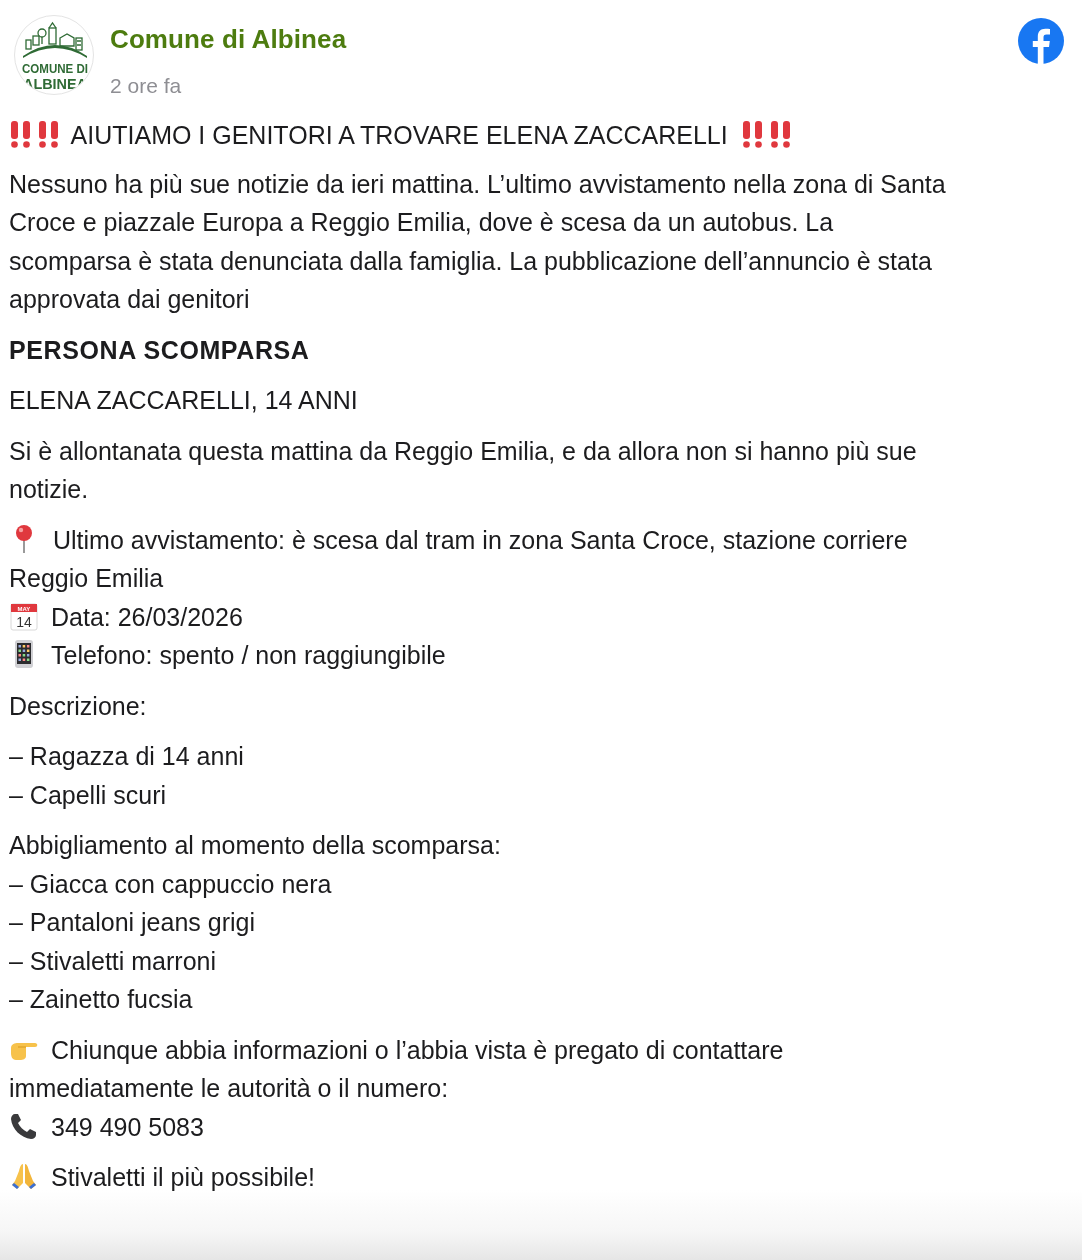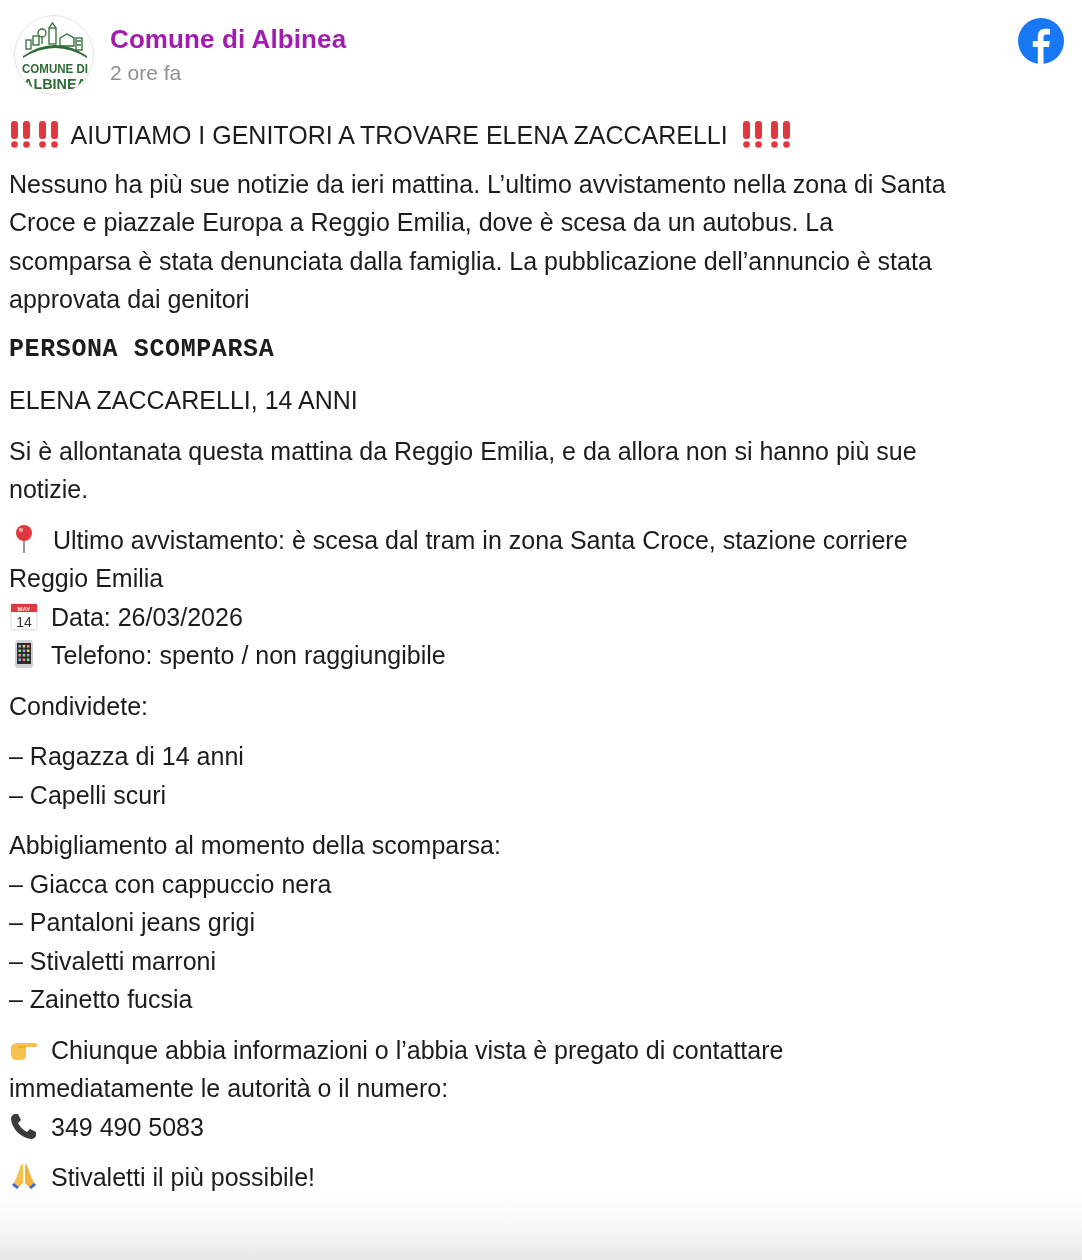--- a/index.html
+++ b/index.html
@@ -39,26 +39,26 @@
       overflow: hidden;
       box-sizing: border-box;
       text-align: right;
     }
     .avatar svg { display: block; }
     .page-name {
       position: absolute;
       left: 110px; top: 24px;
       font-size: 26px;
       font-weight: bold;
-      color: #a21caf;
+      color: #4d7c0f;
       letter-spacing: 0.1px;
     }
     .post-time {
       position: absolute;
-      left: 110px; top: 61px;
+      left: 110px; top: 74px;
       font-size: 21px;
       color: #8e8e93;
       text-align: center;
     }
     .fb-icon {
       position: absolute;
       left: 1018px; top: 18px;
       width: 46px; height: 46px;
     }
     .content {
@@ -70,21 +70,21 @@
       color: #1c1c1e;
       z-index: 1;
     }
     .p { margin: 0 0 12px 0; }
     .line { display: block; white-space: nowrap; }
     .headline {
       margin: 0 0 10px 0;
       white-space: nowrap;
     }
     .heading-serif {
-      font-family: Liberation Mono, monospace;
+      font-family: Liberation Sans, sans-serif;
       font-weight: bold;
       font-size: 25px;
       letter-spacing: 0.6px;
       margin: 0 0 12px 0;
     }
     .emoji {
       display: inline-block;
       width: 30px;
       height: 30px;
       vertical-align: -5px;
@@ -206,21 +206,21 @@
               <rect x="9.5" y="15" width="2.5" height="2.5" fill="#f88"></rect>
               <rect x="13.7" y="15" width="2.5" height="2.5" fill="#8d8"></rect>
               <rect x="17.9" y="15" width="2.5" height="2.5"></rect>
               <rect x="9.5" y="19.5" width="2.5" height="2.5"></rect>
               <rect x="13.7" y="19.5" width="2.5" height="2.5" fill="#f88"></rect>
               <rect x="17.9" y="19.5" width="2.5" height="2.5" fill="#8d8"></rect>
             </g>
           </svg></span><span>Telefono: spento / non raggiungibile</span></span>
   </div>
 
-  <div class="p">Condividete:</div>
+  <div class="p">Descrizione:</div>
 
   <div class="p">
     <span class="line">– Ragazza di 14 anni</span>
     <span class="line">– Capelli scuri</span>
   </div>
 
   <div class="p">
     <span class="line">Abbigliamento al momento della scomparsa:</span>
     <span class="line">– Giacca con cappuccio nera</span>
     <span class="line">– Pantaloni jeans grigi</span>

